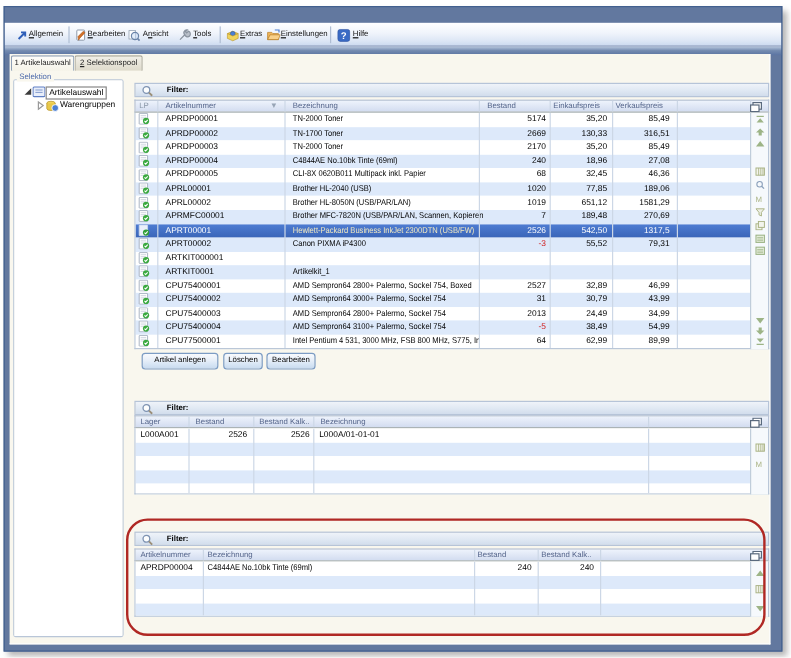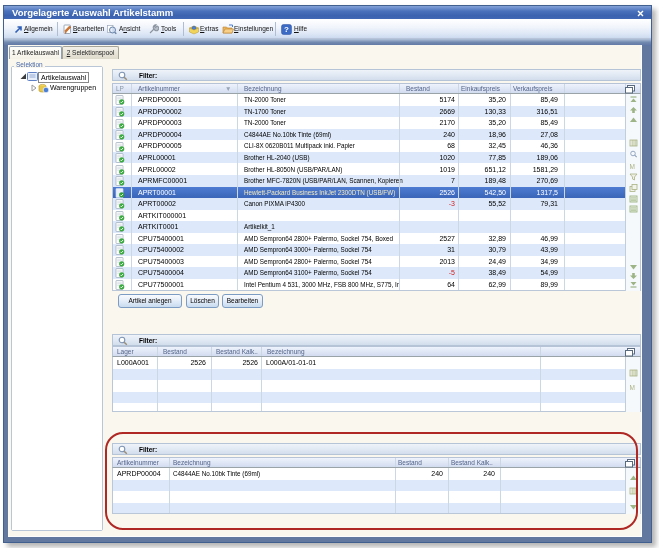--- a/index.html
+++ b/index.html
@@ -83,23 +83,20 @@
 
 .c3-art { left:4px; width:56px; }
 .c3-bez { left:60px; width:220px; }
 .c3-b1 { left:276px; width:58px; padding-right:4px; }
 .c3-b2 { left:334px; width:52px; padding-right:4px; }
 
 .redring { position:absolute; left:105px; top:432px; width:533px; height:98px; border:2px solid #b02824; border-radius:18px; z-index:40; }
 </style></head><body>
 
 <div id="win">
- <div id="title">Vorgelagerte Auswahl Artikelstamm<svg style="position:absolute;right:7px;top:4px" width="7" height="7" viewBox="0 0 7 7">
-        <path d="M1 1 L6 6 M6 1 L1 6" stroke="#fff" stroke-width="1.4"></path>
-      </svg></div>
  <div id="menu">
   <svg class="mic" style="left:9px" width="11" height="11" viewBox="0 0 11 11">
         <path d="M2.5 8.5 L7.5 3.5 M4.5 3 L8 3 L8 6.5" stroke="#2f5fb8" stroke-width="1.6" fill="none"></path>
       </svg>
   <span class="mi" style="left:20px"><span class="u">A</span>llgemein</span>
   <span class="msep" style="left:53px"></span>
   <svg class="mic" style="left:58px" width="11" height="11" viewBox="0 0 11 11">
         <rect x="2" y="1" width="6.5" height="8.5" rx="0.8" fill="#fff" stroke="#8a97a8" stroke-width="0.8"></rect>
         <path d="M3.5 9.5 L3 6.5 L7.5 2 L8.8 3.2 L4.5 7.8 Z" fill="#d4722a" stroke="#a85415" stroke-width="0.5"></path>
       </svg>

